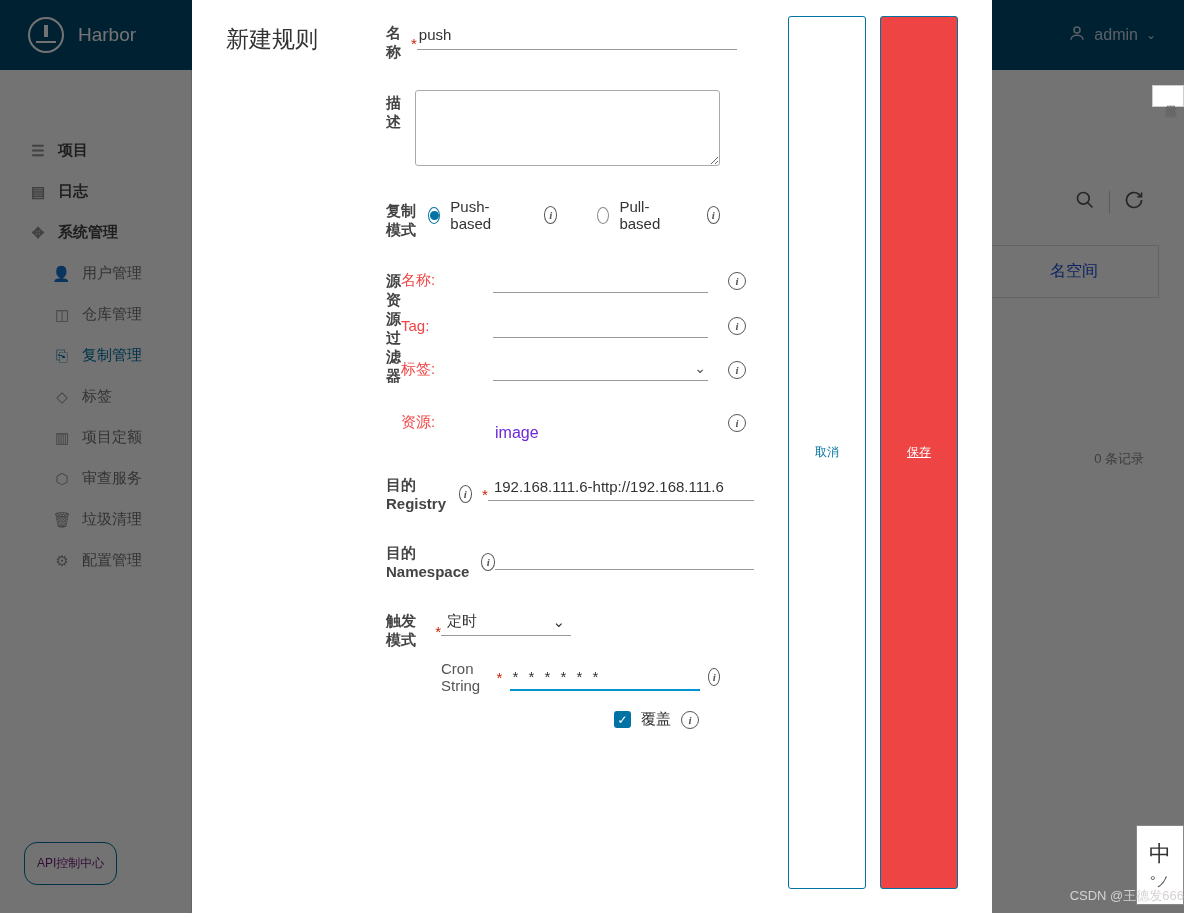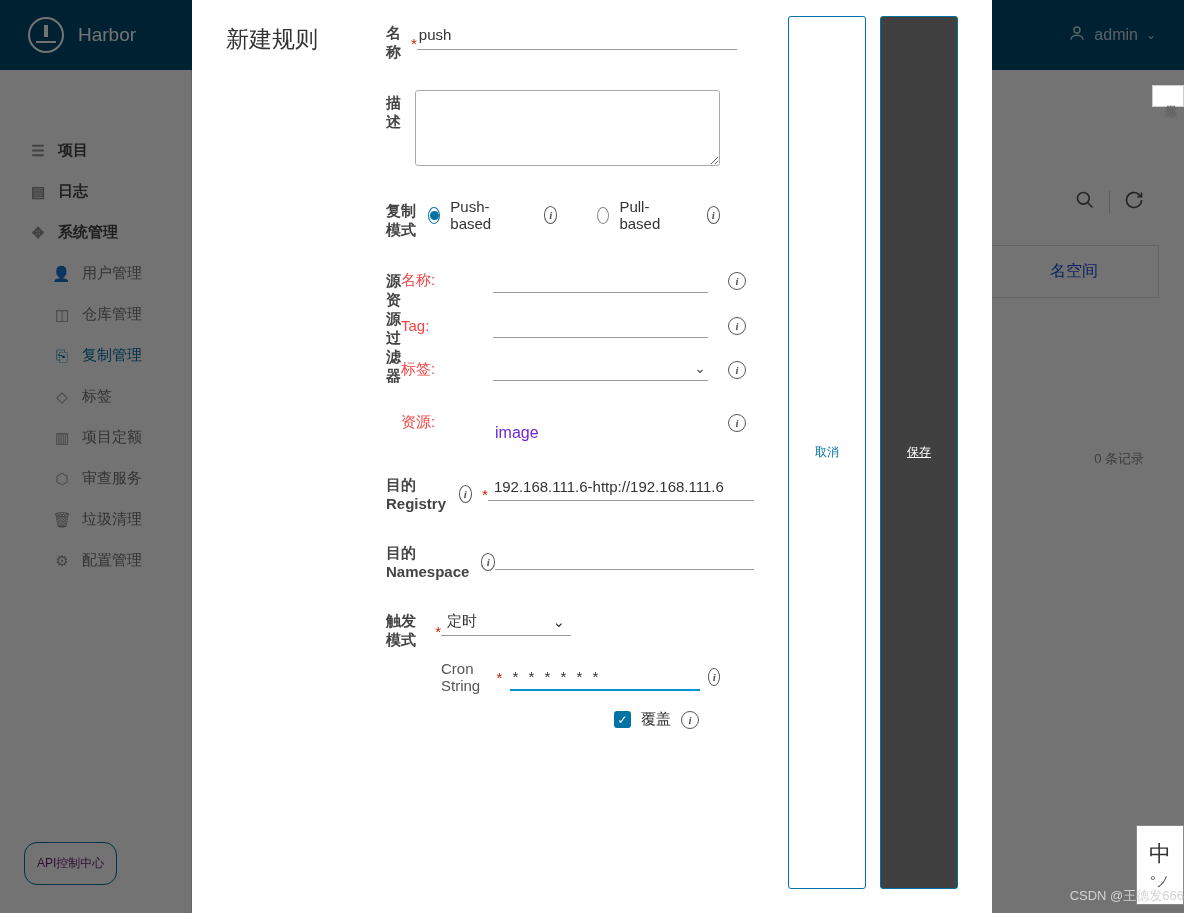--- a/index.html
+++ b/index.html
@@ -146,21 +146,21 @@
 .checkbox-row { display: flex; align-items: center; gap: 10px; font-size: 15px; color: #333; }
 .checkbox {
   width: 17px; height: 17px; background: #0072a3; border-radius: 3px;
   display: inline-flex; align-items: center; justify-content: center; color: #fff; font-size: 12px;
 }
 
 .btn {
   padding: 8px 26px; border-radius: 3px; font-size: 12px; cursor: pointer;
 }
 .btn-secondary { background: #fff; border: 1px solid #0072a3; color: #0072a3; }
-.btn-primary { background: #404040; border: 1px solid #0072a3; color: #fff; text-decoration: underline; }
+.btn-primary { background: #ef4444; border: 1px solid #0072a3; color: #fff; text-decoration: underline; }
 
 
 .side-tab {
   position: absolute; top: 85px; right: 0; width: 32px;
   border: 1px solid #ccc; background: #fff; padding: 10px 4px;
   writing-mode: vertical-rl; font-size: 12px; color: #666; text-align: center;
 }
 .ime {
   position: absolute; bottom: 8px; right: 0; width: 48px; height: 80px;
   border: 1px solid #888; background: #fff;

